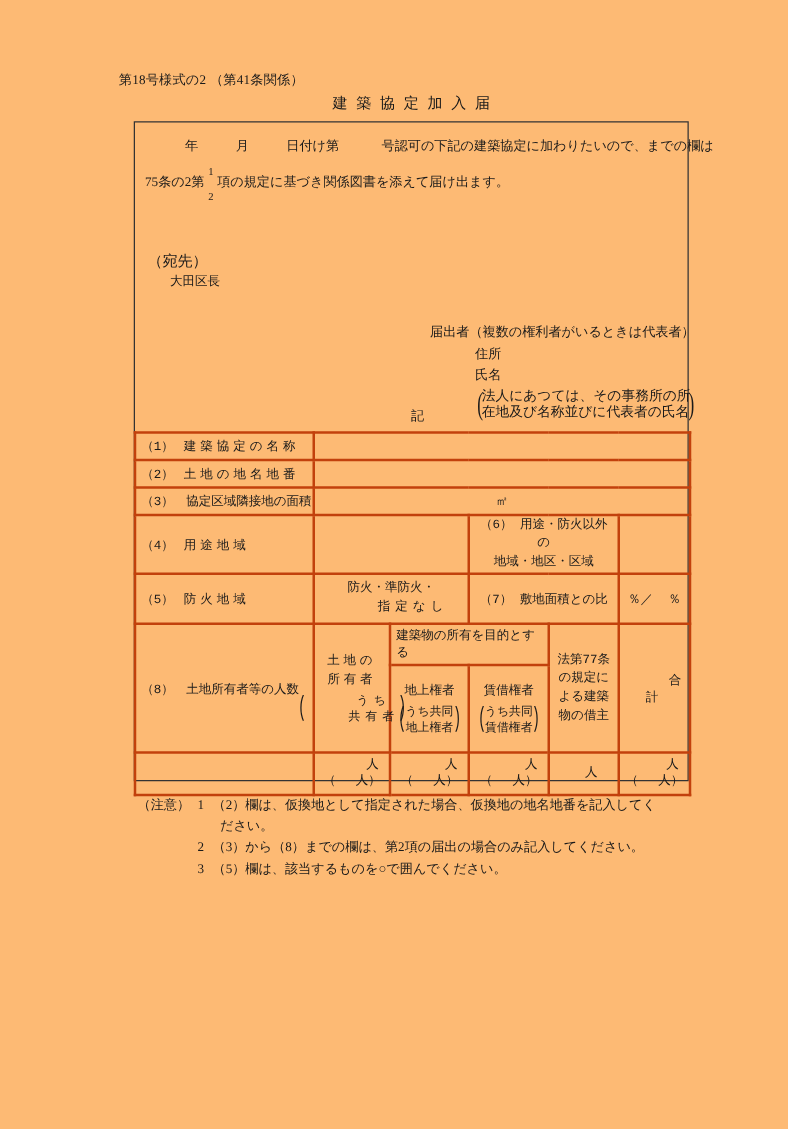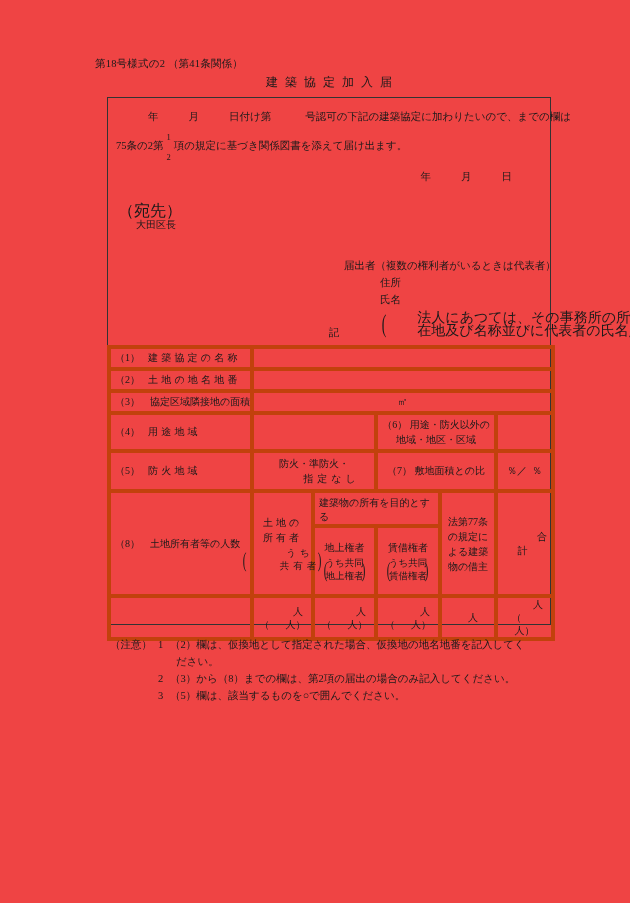--- a/index.html
+++ b/index.html
@@ -7,21 +7,21 @@
     margin: 0; padding: 0;
     background: #ffffff;
   }
   body {
     width: 630px; height: 903px;
     position: relative;
     font-family: "Liberation Serif", "DejaVu Serif", serif;
     color: #1a1a1a;
     overflow: hidden;
   }
-  .page { position: absolute; inset: 0; background: #ef4444; }
+  .page { position: absolute; inset: 0; background: #fdba74; }
 
   
   .form-id {
     position: absolute; left: 95px; top: 57px;
     font-size: 10.5px; letter-spacing: .2px; white-space: nowrap;
   }
   
   .doc-title {
     position: absolute; left: 107px; top: 74px; width: 444px;
     text-align: center; font-size: 12px; letter-spacing: 7px;
@@ -62,21 +62,21 @@
   .date-line {
     position: absolute; left: 0; top: 72px; width: 444px;
     text-align: right; padding-right: 40px;
     font-size: 10.5px; white-space: nowrap;
   }
   .date-line .sp { display: inline-block; width: 30px; }
 
   
   .addressee-label {
     position: absolute; left: 10px; top: 103px;
-    font-size: 16px; white-space: nowrap;
+    font-size: 12px; white-space: nowrap;
   }
   .addressee-name {
     position: absolute; left: 28px; top: 120px;
     font-size: 10px; white-space: nowrap;
   }
 
   
   .submitter { position: absolute; left: 236px; top: 130px; font-size: 10.5px; }
   .submitter-title { white-space: nowrap; margin-bottom: 2px; margin-top: 31px; }
   .sub-row { margin-left: 36px; margin-top: 3px; white-space: nowrap; }
@@ -86,40 +86,41 @@
   .note-brace {
     margin-left: 36px; margin-top: 4px;
     display: flex; align-items: stretch; white-space: nowrap;
   }
   .brace-l, .brace-r {
     font-size: 25px; line-height: 0.95; font-family: "Liberation Serif", serif;
     display: flex; align-items: center; transform: scaleX(0.55);
   }
   .brace-l { margin-right: -3px; }
   .brace-r { margin-left: -3px; }
-  .brace-txt { font-size: 14px; line-height: 13px; margin-left: 32px; }
+  .brace-txt { font-size: 11px; line-height: 13px; }
 
   .ki {
     position: absolute; left: 0; top: 228px; width: 444px;
     text-align: center; font-size: 10.5px; padding-left: 8px;
   }
 
   
   table.grid {
     position: absolute; left: -1px; top: 247px;
     width: 444px;
     border-collapse: collapse;
     table-layout: fixed;
     font-size: 10px;
   }
   table.grid td {
-    border: 4px solid #c2410c;
+    border: 2px solid #c2410c;
     padding: 0 4px;
     vertical-align: middle;
     height: 22px;
+    font-family: Liberation Mono, monospace;
   }
   td.lbl { letter-spacing: 3.2px; white-space: nowrap; }
   td.lbl .num { letter-spacing: 0px; margin-right: 8px; }
   td.lbl.tight { letter-spacing: 0px; margin-top: 24px; }
   td.lbl.tight .num { margin-right: 10px; }
   td.c { text-align: center; }
   .two-line { line-height: 15px; text-align: center; }
 
   td.vert-head {
     text-align: center; vertical-align: middle; line-height: 15px;
@@ -173,23 +174,20 @@
       <div class="intro-l2">
         <span>75条の2第</span>
         <span class="frac">
           <span>1</span>
           <span>2</span>
         </span>
         <span>項の規定に基づき関係図書を添えて届け出ます。</span>
       </div>
     </div>
 
-    <div class="date-line">
-      <span>年</span><span class="sp"></span><span>月</span><span class="sp"></span><span>日</span>
-    </div>
 
     <div class="addressee-label">（宛先）</div>
     <div class="addressee-name">大田区長</div>
 
     <div class="submitter">
       <div class="submitter-title">届出者（複数の権利者がいるときは代表者）</div>
       <div class="sub-row">
         <span>住所</span>
       </div>
       <div class="sub-row">

